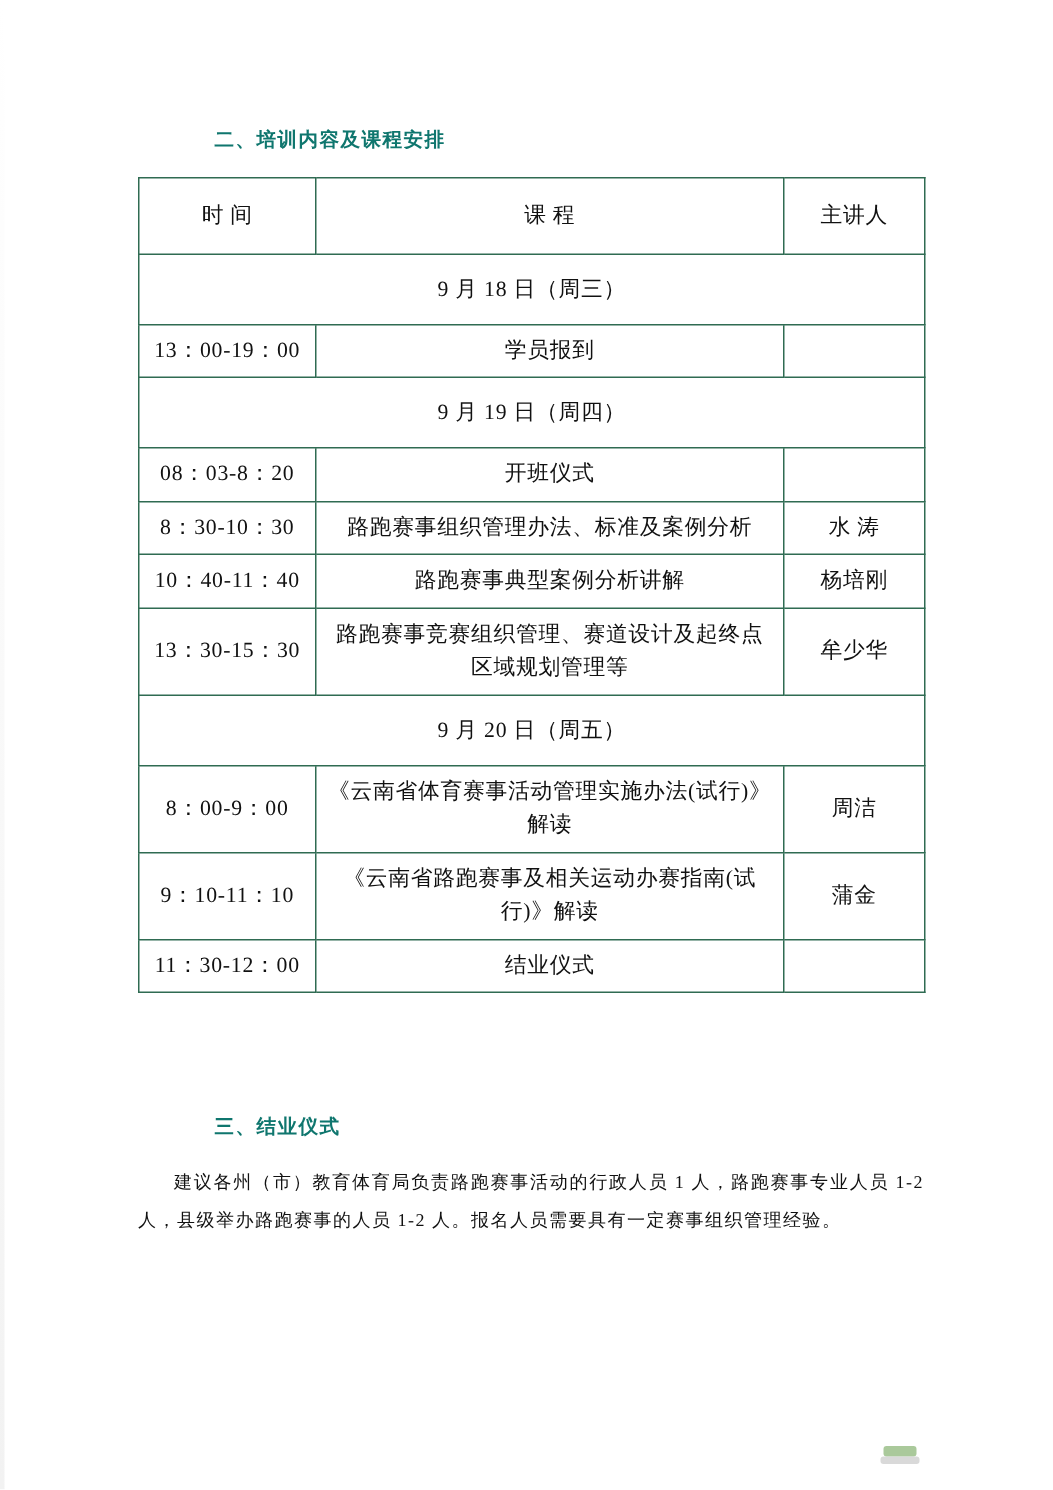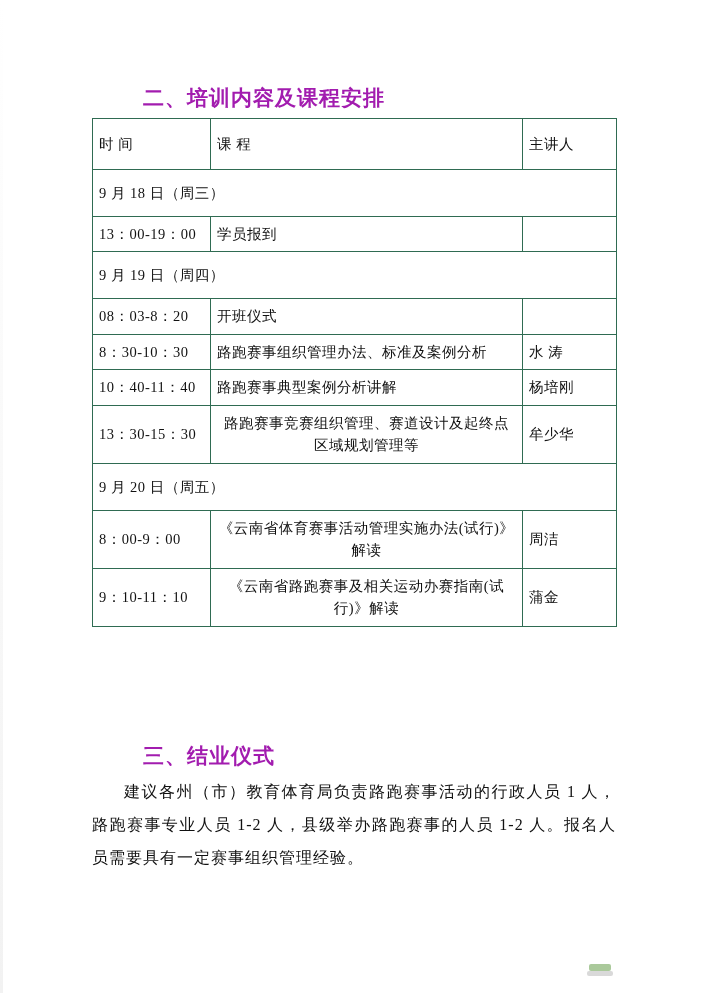--- a/index.html
+++ b/index.html
@@ -17,24 +17,24 @@
   }
   .page {
     position: absolute;
     left: 0;
     top: 0;
     width: 702px;
     height: 993px;
   }
   .heading {
     position: absolute;
-    font-size: 21px;
+    font-size: 13px;
     font-weight: bold;
     letter-spacing: 1px;
-    color: #a21caf;
+    color: #0f766e;
     text-align: right;
   }
   #heading-2 {
     left: 143px;
     top: 84px;
   }
   #heading-3 {
     left: 143px;
     top: 742px;
   }
@@ -43,21 +43,21 @@
     left: 92px;
     top: 118px;
     width: 524px;
     border-collapse: collapse;
     table-layout: fixed;
   }
   table.schedule td {
     border: 1px solid #2f6b52;
     font-size: 14.5px;
     color: #111;
-    text-align: left;
+    text-align: center;
     vertical-align: middle;
     padding: 6px 6px;
     line-height: 1.55;
     letter-spacing: 0.5px;
   }
   .col-time { width: 118px; }
   .col-course { width: 312px; }
   .col-speaker { width: 94px; }
 
   td.header-cell {
@@ -78,21 +78,21 @@
     padding: 7px 16px;
   }
   td.course-cell.two-line {
     text-align: center;
   }
   .body-para {
     position: absolute;
     left: 92px;
     top: 776px;
     width: 524px;
-    font-size: 16px;
+    font-size: 12px;
     line-height: 2.05;
     text-align: justify;
     text-indent: 2em;
     letter-spacing: 1px;
     color: #111;
   }
   .stamp {
     position: absolute;
     left: 587px;
     top: 962px;
@@ -198,20 +198,25 @@
         <td class="course-cell two-line">《云南省体育赛事活动管理实施办法(试行)》解读</td>
         <td>周洁</td>
       </tr>
 
       <tr>
         <td class="time-cell">9：10-11：10</td>
         <td class="course-cell two-line">《云南省路跑赛事及相关运动办赛指南(试行)》解读</td>
         <td>蒲金</td>
       </tr>
 
+      <tr>
+        <td class="time-cell">11：30-12：00</td>
+        <td class="course-cell">结业仪式</td>
+        <td></td>
+      </tr>
     </tbody>
   </table>
 
   <div class="heading" id="heading-3">三、结业仪式</div>
 
   <div class="body-para">建议各州（市）教育体育局负责路跑赛事活动的行政人员 1 人，路跑赛事专业人员 1-2 人，县级举办路跑赛事的人员 1-2 人。报名人员需要具有一定赛事组织管理经验。</div>
 
   <div class="stamp">
     <div class="s1"></div>
     <div class="s2"></div>

